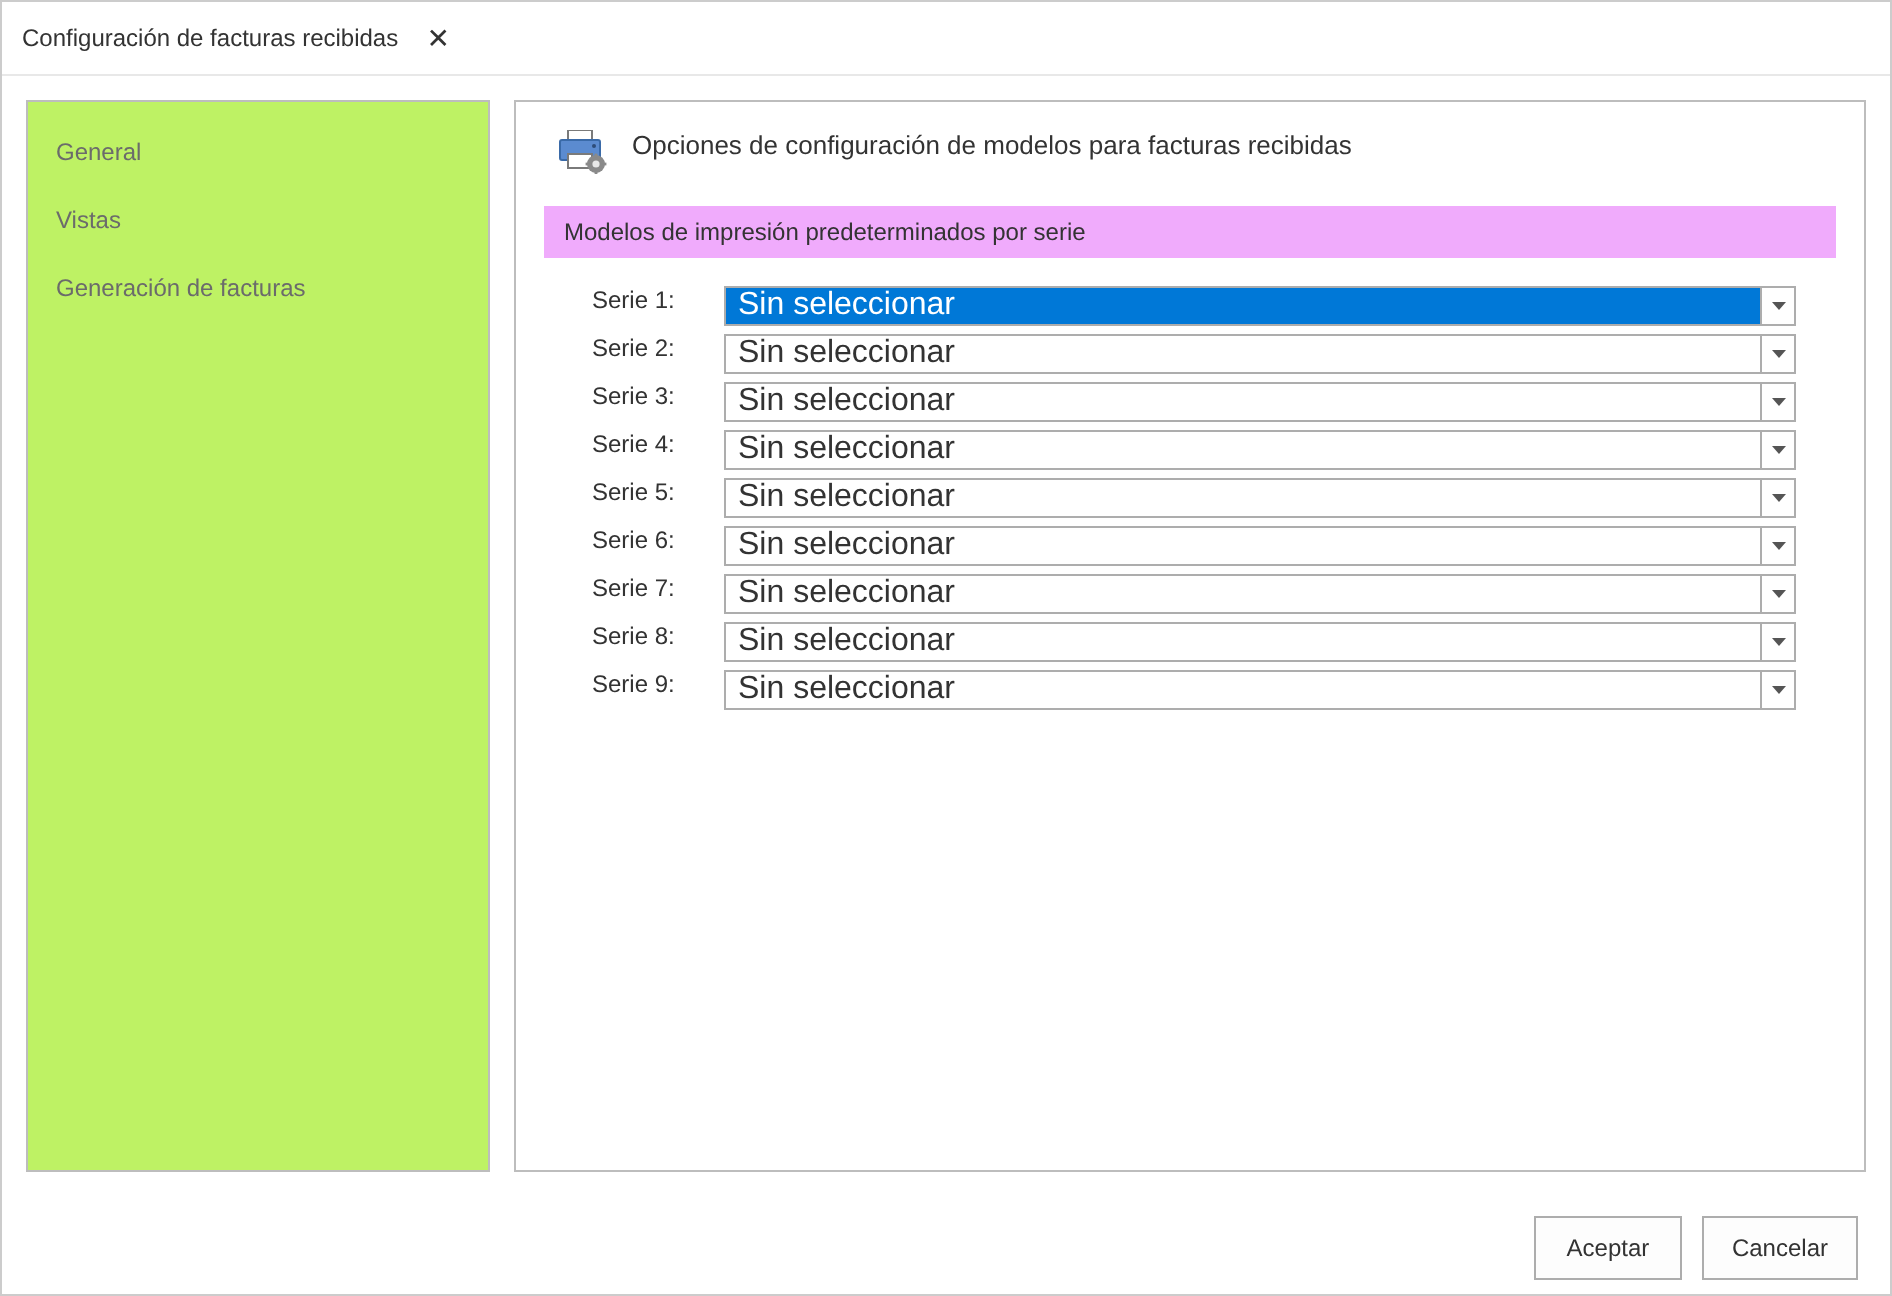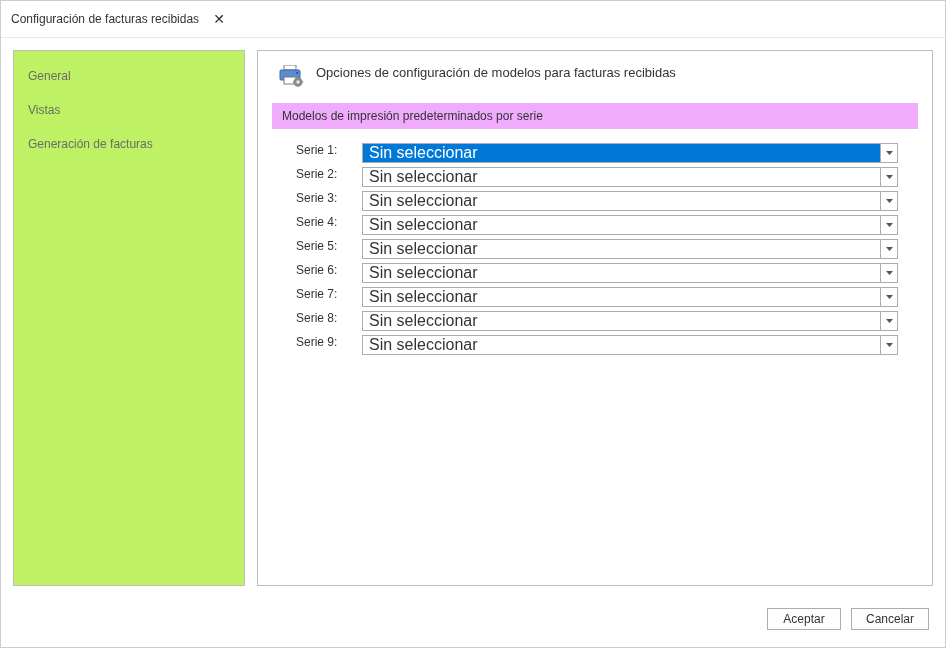--- a/index.html
+++ b/index.html
@@ -142,21 +142,21 @@
       height: 4px;
     }
     .footer {
       display: flex;
       justify-content: flex-end;
       gap: 10px;
       padding: 10px 16px 16px 16px;
     }
     .btn {
       min-width: 74px;
-      height: 22px;
+      height: 32px;
       border: 1px solid #adadad;
       background: #fdfdfd;
       font-size: 12px;
       color: #333;
       cursor: pointer;
       padding: 0 14px;
     }
   </style>
 </head>
 <body>

